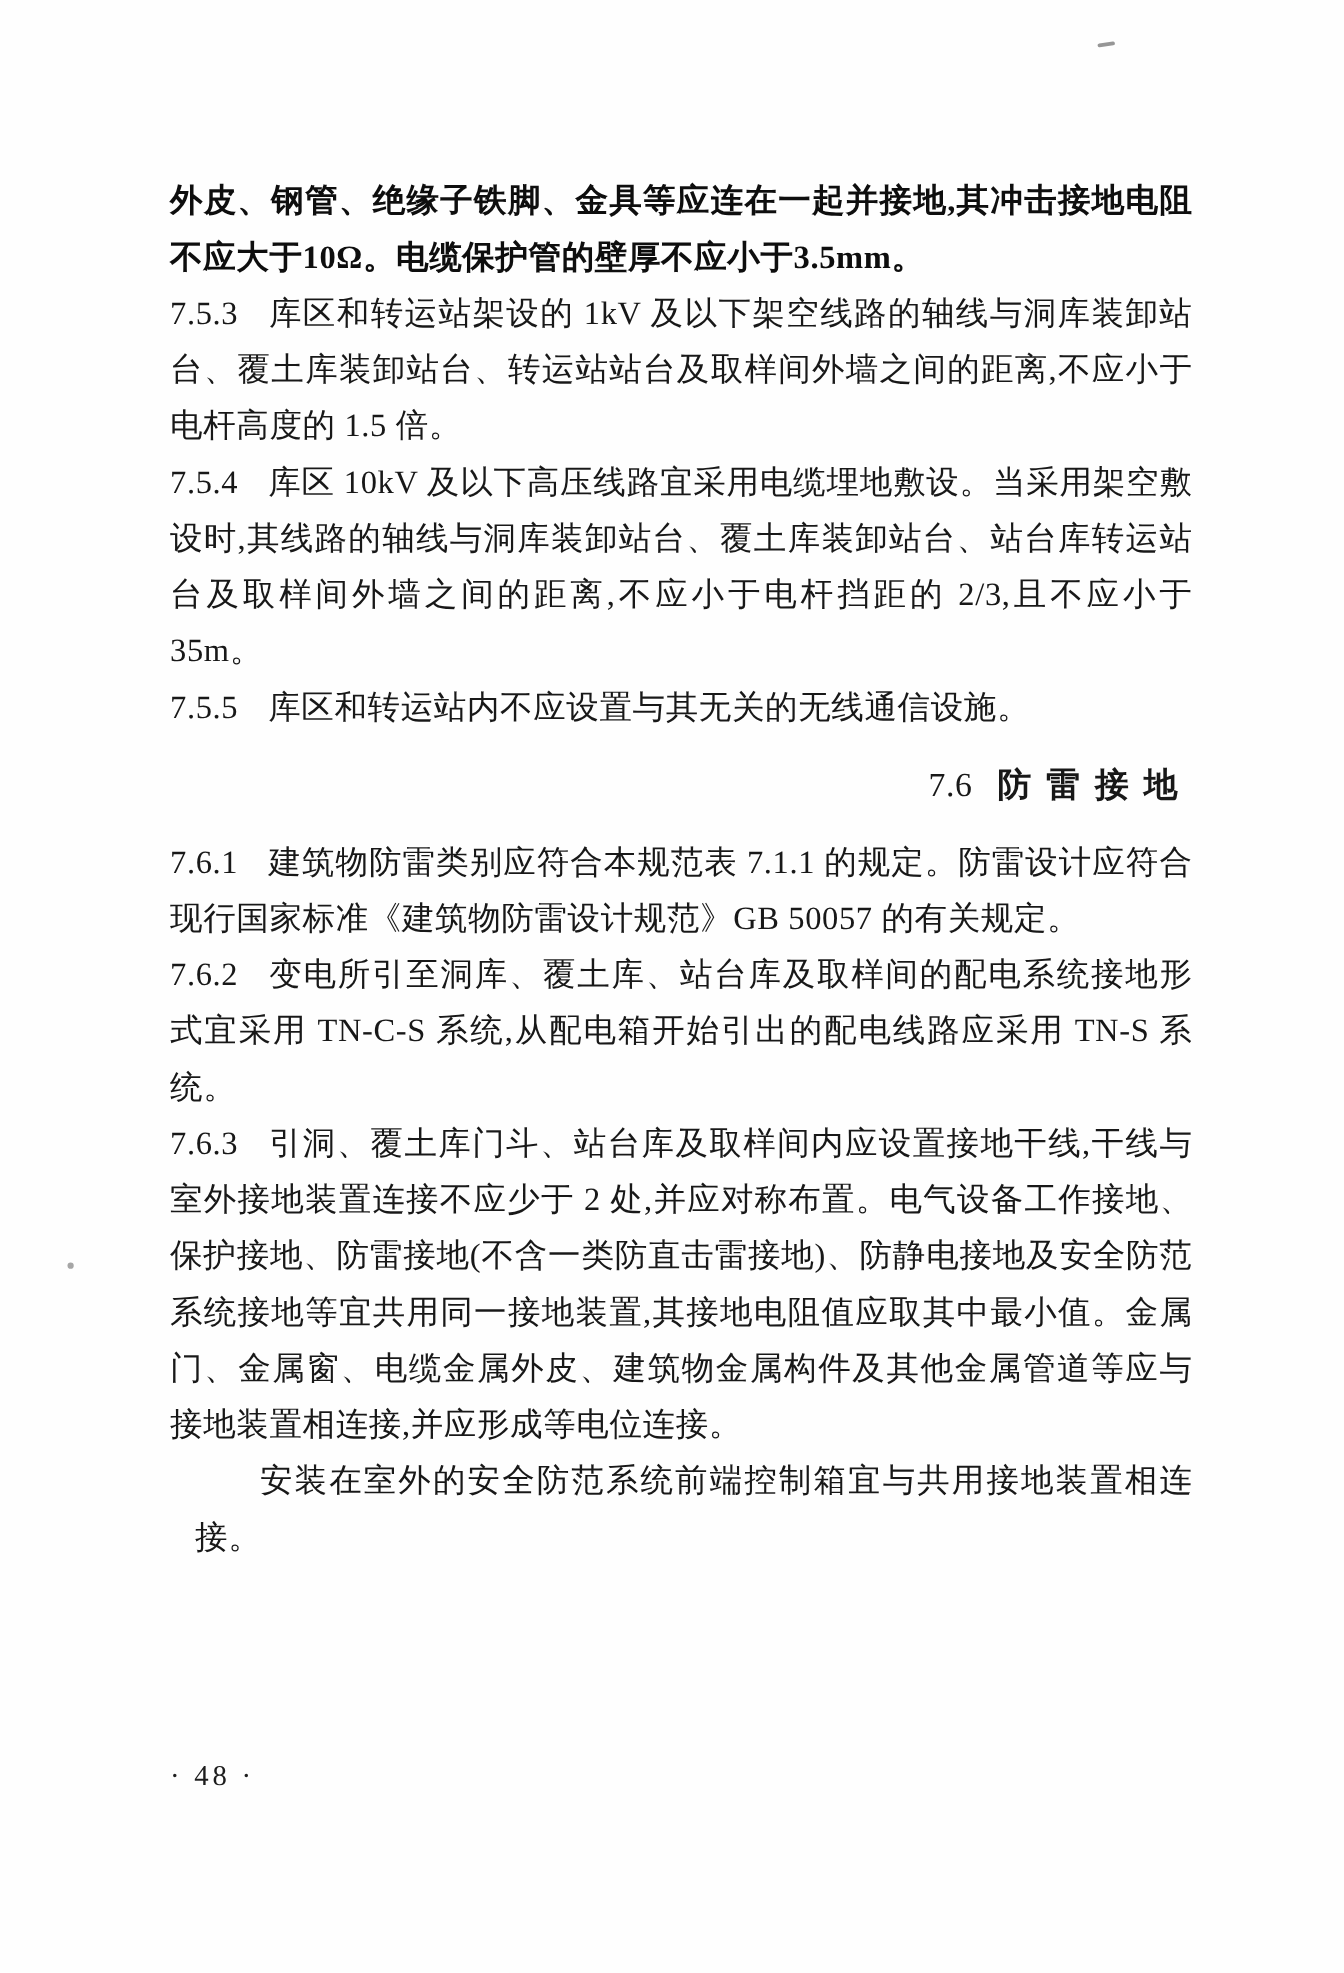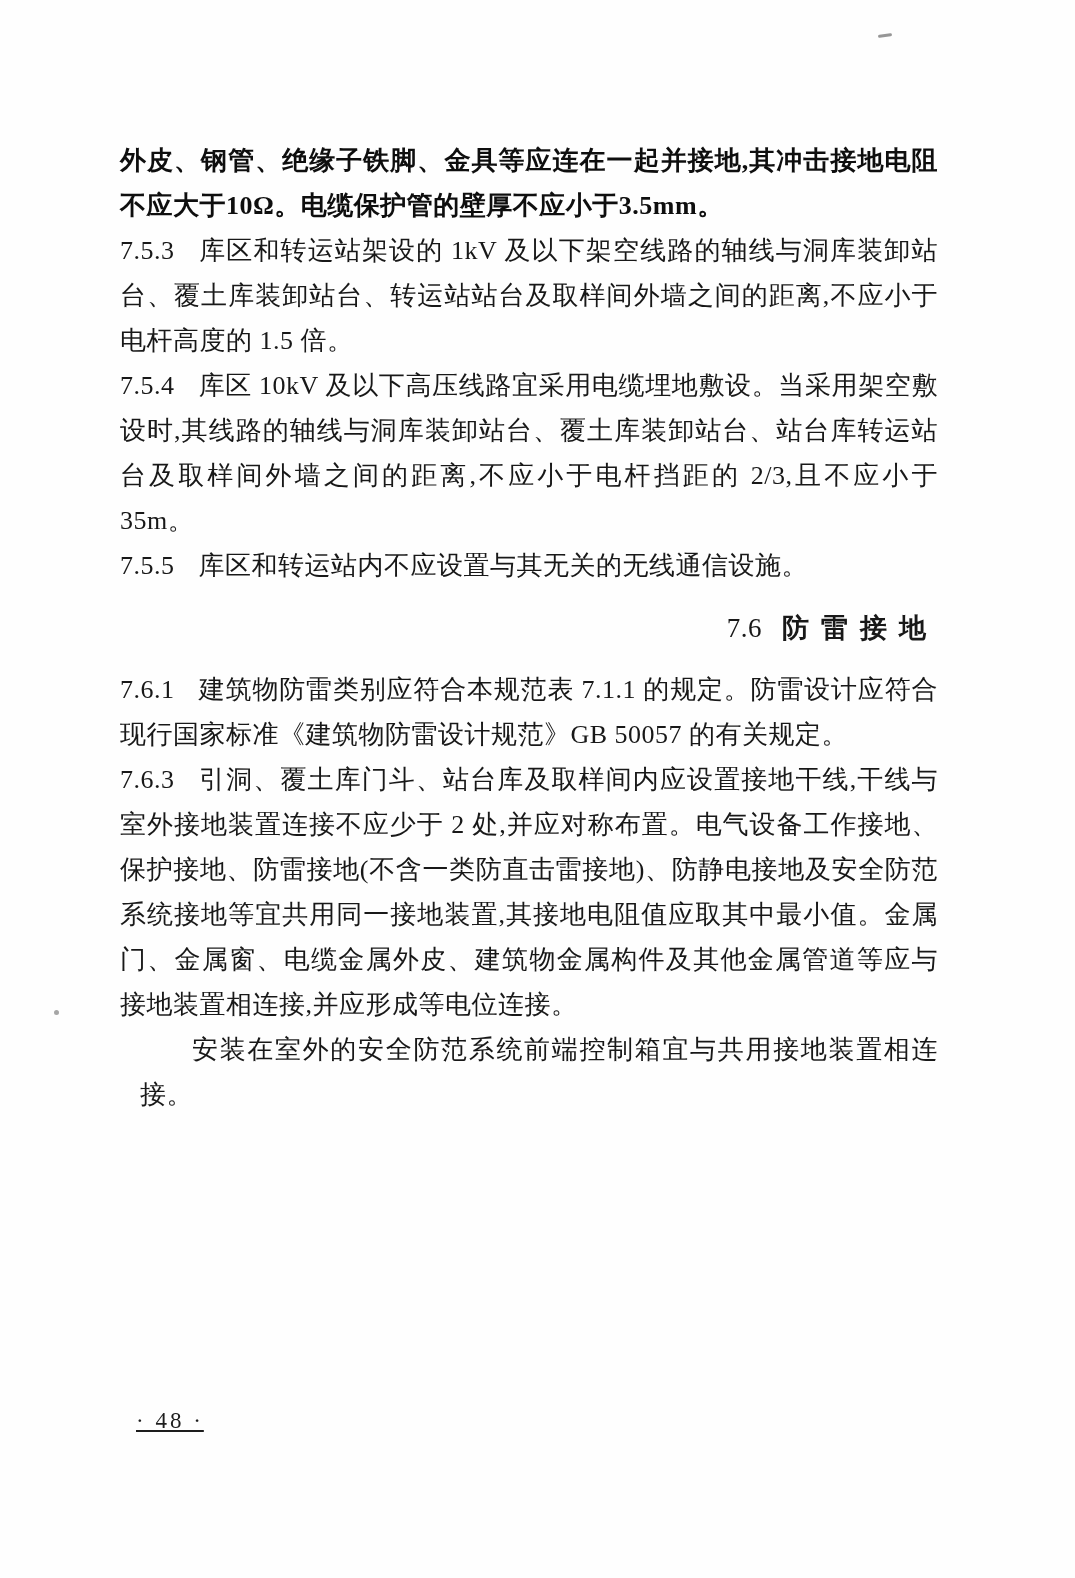--- a/index.html
+++ b/index.html
@@ -12,21 +12,21 @@
     position: relative;
     width: 1075px;
     height: 1578px;
     background: #fefefe;
     color: #141414;
     overflow: hidden;
   }
   .content {
     position: absolute;
     top: 138px;
-    left: 120px;
+    left: 136px;
     width: 818px;
   }
   p.block {
     font-size: 26px;
     line-height: 45px;
     text-align: justify;
     color: #181818;
     letter-spacing: 0.5px;
   }
   p.bold, p.clause-bold { font-weight: 700; color: #0e0e0e; }
@@ -40,39 +40,39 @@
   p.heading .num { padding-right: 20px; }
   p.heading .txt { letter-spacing: 12px; }
   p.indent { text-indent: 2em; margin-left: 20px; }
   .footer {
     position: absolute;
     left: 136px;
     top: 1408px;
     font-size: 23px;
     letter-spacing: 3px;
     color: #1d1d1d;
-    text-decoration: underline;
   }
   .artifact {
     position: absolute;
     background: #6a6a6a;
   }
   .artifact.a1 { left: 878px; top: 34px; width: 14px; height: 3px; border-radius: 2px; transform: rotate(-8deg); opacity: .7; }
   .artifact.a2 { left: 54px; top: 1010px; width: 5px; height: 5px; border-radius: 50%; opacity: .6; }
 </style>
 </head>
 <body>
 
 <div class="page">
   <div class="content">
       <p class="block bold"><span class="txt">外皮、钢管、绝缘子铁脚、金具等应连在一起并接地,其冲击接地电阻不应大于10Ω。电缆保护管的壁厚不应小于3.5mm。</span></p>
       <p class="block clause"><span class="num">7.5.3</span><span class="txt">库区和转运站架设的 1kV 及以下架空线路的轴线与洞库装卸站台、覆土库装卸站台、转运站站台及取样间外墙之间的距离,不应小于电杆高度的 1.5 倍。</span></p>
       <p class="block clause"><span class="num">7.5.4</span><span class="txt">库区 10kV 及以下高压线路宜采用电缆埋地敷设。当采用架空敷设时,其线路的轴线与洞库装卸站台、覆土库装卸站台、站台库转运站台及取样间外墙之间的距离,不应小于电杆挡距的 2/3,且不应小于 35m。</span></p>
       <p class="block clause"><span class="num">7.5.5</span><span class="txt">库区和转运站内不应设置与其无关的无线通信设施。</span></p>
       <p class="block heading"><span class="num">7.6</span><span class="txt">防雷接地</span></p>
       <p class="block clause"><span class="num">7.6.1</span><span class="txt">建筑物防雷类别应符合本规范表 7.1.1 的规定。防雷设计应符合现行国家标准《建筑物防雷设计规范》GB 50057 的有关规定。</span></p>
+      <p class="block clause"><span class="num">7.6.2</span><span class="txt">变电所引至洞库、覆土库、站台库及取样间的配电系统接地形式宜采用 TN-C-S 系统,从配电箱开始引出的配电线路应采用 TN-S 系统。</span></p>
       <p class="block clause"><span class="num">7.6.3</span><span class="txt">引洞、覆土库门斗、站台库及取样间内应设置接地干线,干线与室外接地装置连接不应少于 2 处,并应对称布置。电气设备工作接地、保护接地、防雷接地(不含一类防直击雷接地)、防静电接地及安全防范系统接地等宜共用同一接地装置,其接地电阻值应取其中最小值。金属门、金属窗、电缆金属外皮、建筑物金属构件及其他金属管道等应与接地装置相连接,并应形成等电位连接。</span></p>
       <p class="block indent"><span class="txt">安装在室外的安全防范系统前端控制箱宜与共用接地装置相连接。</span></p>
     </div>
   <div class="footer">· 48 ·</div>
   <span class="artifact a1"></span>
   <span class="artifact a2"></span>
 </div>
 
 </body></html>

